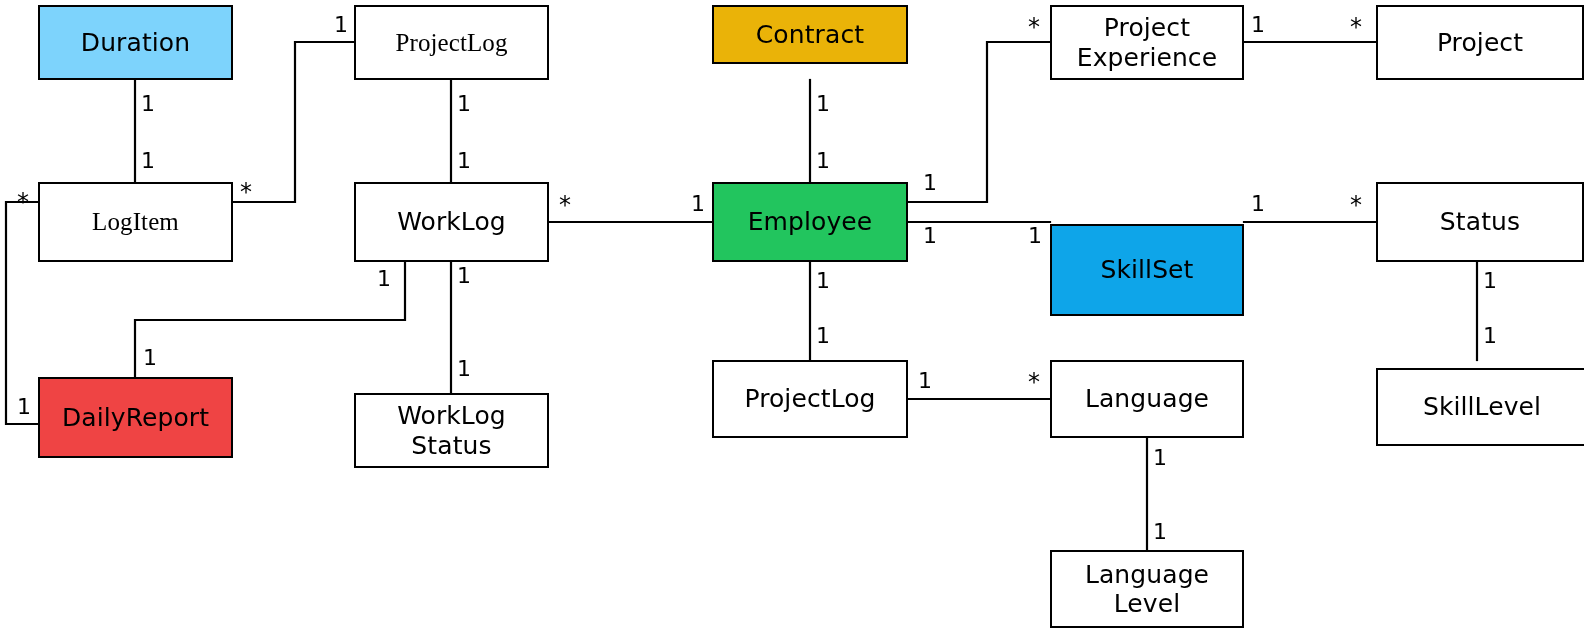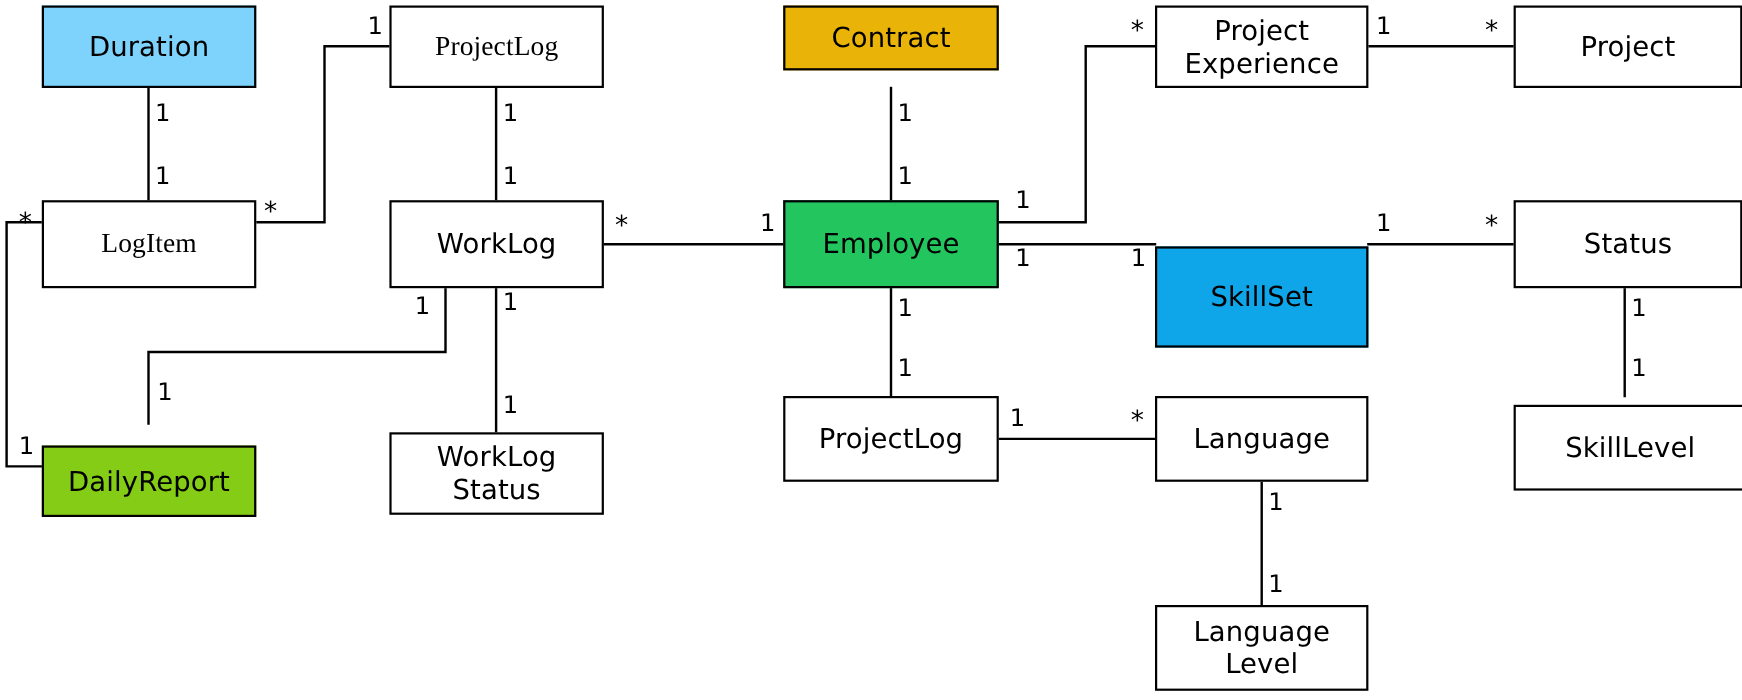--- a/index.html
+++ b/index.html
@@ -89,21 +89,21 @@
     <div class="uml-class" style="left: 354px; top: 5px; width: 195px; height: 75px; border-color: rgb(0, 0, 0); background: rgb(255, 255, 255); font-family: Liberation Serif, serif;">ProjectLog</div>
     <div class="uml-class" style="left: 712px; top: 5px; width: 196px; height: 59px; border-color: rgb(0, 0, 0); background: #eab308;">Contract</div>
     <div class="uml-class" style="left: 1050px; top: 5px; width: 194px; height: 75px; border-color: rgb(0, 0, 0); background: rgb(255, 255, 255);">Project
 Experience</div>
     <div class="uml-class" style="left: 1376px; top: 5px; width: 208px; height: 75px; border-color: rgb(0, 0, 0); background: rgb(255, 255, 255);">Project</div>
     <div class="uml-class" style="left: 38px; top: 182px; width: 195px; height: 80px; border-color: rgb(0, 0, 0); background: rgb(255, 255, 255); font-family: Liberation Serif, serif;">LogItem</div>
     <div class="uml-class" style="left: 354px; top: 182px; width: 195px; height: 80px; border-color: rgb(0, 0, 0); background: rgb(255, 255, 255);">WorkLog</div>
     <div class="uml-class" style="left: 712px; top: 182px; width: 196px; height: 80px; border-color: rgb(0, 0, 0); background: #22c55e;">Employee</div>
     <div class="uml-class" style="left: 1050px; top: 182px; width: 194px; height: 92px; border-color: rgb(0, 0, 0); background: #0ea5e9; margin-top: 42px;">SkillSet</div>
     <div class="uml-class" style="left: 1376px; top: 182px; width: 208px; height: 80px; border-color: rgb(0, 0, 0); background: rgb(255, 255, 255);">Status</div>
-    <div class="uml-class" style="left: 38px; top: 405px; width: 195px; height: 65px; border-color: rgb(0, 0, 0); background: #84cc16;">DailyReport</div>
+    <div class="uml-class" style="left: 38px; top: 377px; width: 195px; height: 81px; border-color: rgb(0, 0, 0); background: #ef4444;">DailyReport</div>
     <div class="uml-class" style="left: 354px; top: 393px; width: 195px; height: 75px; border-color: rgb(0, 0, 0); background: rgb(255, 255, 255);">WorkLog
 Status</div>
     <div class="uml-class" style="left: 712px; top: 360px; width: 196px; height: 78px; border-color: rgb(0, 0, 0); background: rgb(255, 255, 255);">ProjectLog</div>
     <div class="uml-class" style="left: 1050px; top: 360px; width: 194px; height: 78px; border-color: rgb(0, 0, 0); background: rgb(255, 255, 255);">Language</div>
     <div class="uml-class" style="left: 1376px; top: 368px; width: 212px; height: 78px; border-color: rgb(0, 0, 0); background: rgb(255, 255, 255);">SkillLevel</div>
     <div class="uml-class" style="left: 1050px; top: 550px; width: 194px; height: 78px; border-color: rgb(0, 0, 0); background: rgb(255, 255, 255);">Language
 Level</div>
     <div class="multiplicity" style="left: 141px; top: 93px;">1</div>
     <div class="multiplicity" style="left: 141px; top: 150px;">1</div>
     <div class="multiplicity" style="left: 457px; top: 93px;">1</div>

